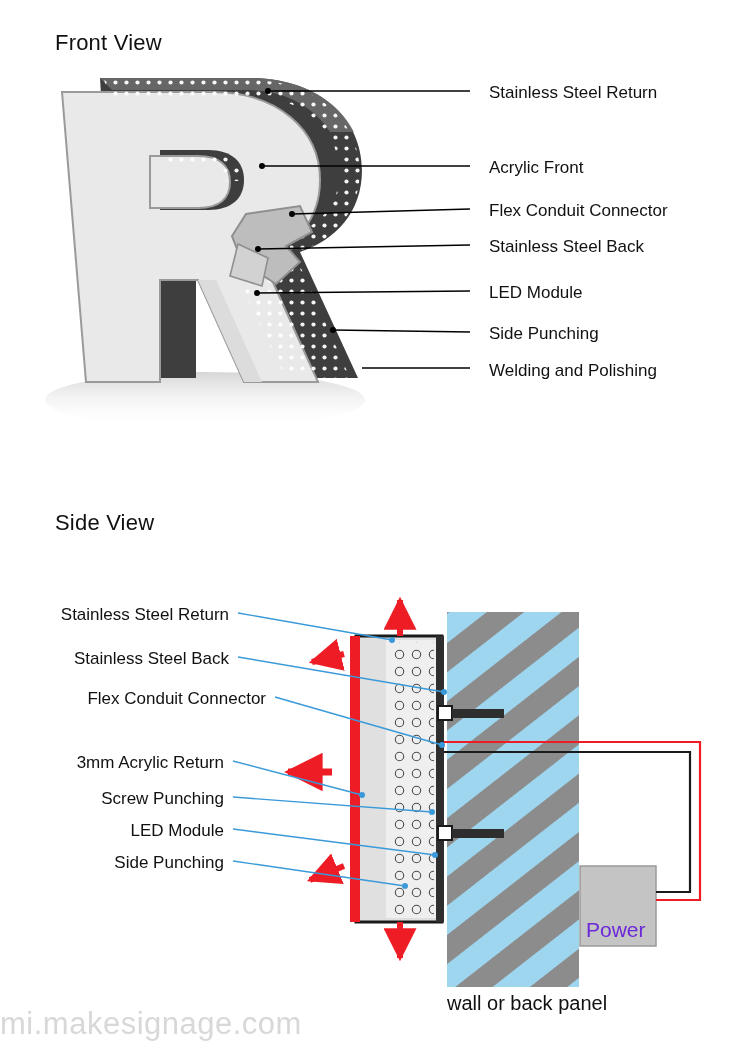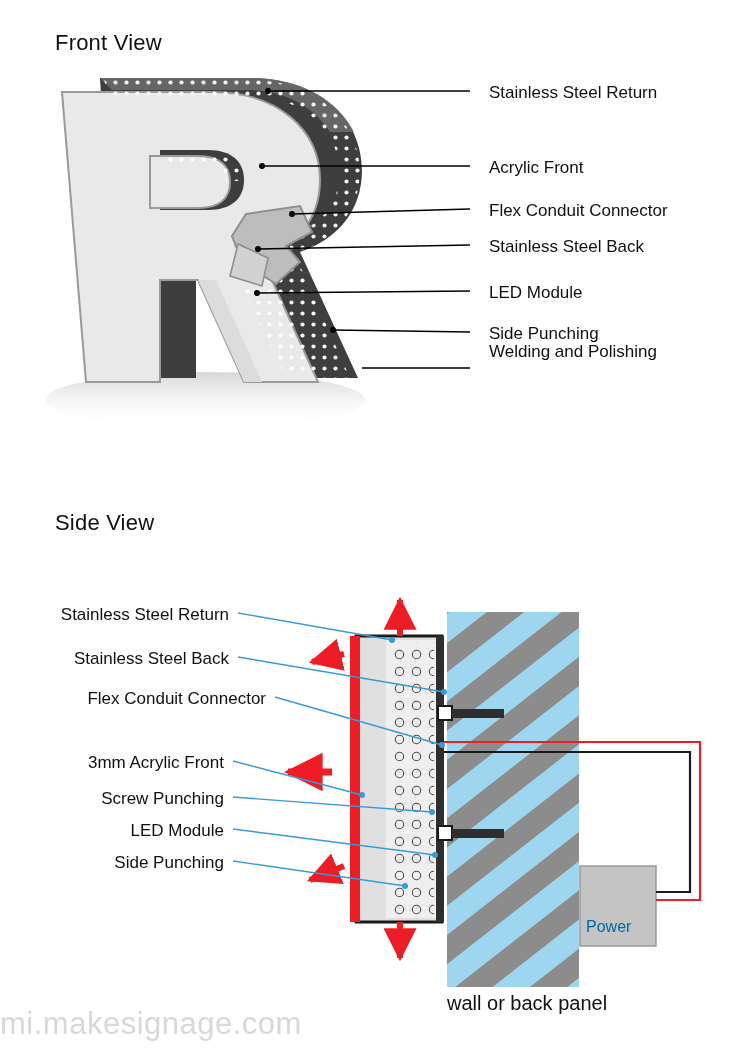--- a/index.html
+++ b/index.html
@@ -73,22 +73,22 @@
     top: 992px;
     font-size: 20px;
     color: #111;
     white-space: nowrap;
   }
 
   #power-label {
     position: absolute;
     left: 586px;
     top: 918px;
-    font-size: 16px;
-    color: #0369a1;
+    font-size: 21px;
+    color: #6d28d9;
     white-space: nowrap;
   }
 </style>
 </head>
 <body>
 
 <div class="page">
 
   <div class="section-title" id="front-view-title">Front View</div>
 
@@ -164,21 +164,21 @@
       <circle cx="333" cy="330" r="3"></circle>
     </g>
   </svg>
 
   <div class="callout right" style="left:489px; top:84px;">Stainless Steel Return</div>
   <div class="callout right" style="left:489px; top:159px;">Acrylic Front</div>
   <div class="callout right" style="left:489px; top:202px;">Flex Conduit Connector</div>
   <div class="callout right" style="left:489px; top:238px;">Stainless Steel Back</div>
   <div class="callout right" style="left:489px; top:284px;">LED Module</div>
   <div class="callout right" style="left:489px; top:325px;">Side Punching</div>
-  <div class="callout right" style="left:489px; top:343px;">Welding and Polishing</div>
+  <div class="callout right" style="left:489px; top:362px;">Welding and Polishing</div>
 
   <div class="section-title" id="side-view-title">Side View</div>
 
   <svg class="layer" id="side-view-art" width="750" height="1064">
     <defs>
       <pattern id="wallStripe" width="46" height="46" patternUnits="userSpaceOnUse" patternTransform="rotate(-38)">
         <rect x="0" y="0" width="46" height="46" fill="#9fd6ef"></rect>
         <rect x="0" y="0" width="46" height="23" fill="#8c8c8c"></rect>
       </pattern>
       <pattern id="sideDots" width="17" height="17" patternUnits="userSpaceOnUse">
@@ -233,21 +233,21 @@
       <circle cx="362" cy="795" r="3"></circle>
       <circle cx="432" cy="812" r="3"></circle>
       <circle cx="435" cy="855" r="3"></circle>
       <circle cx="405" cy="886" r="3"></circle>
     </g>
   </svg>
 
   <div class="callout left" style="left:36px; top:606px; width:193px;">Stainless Steel Return</div>
   <div class="callout left" style="left:36px; top:650px; width:193px;">Stainless Steel Back</div>
   <div class="callout left" style="left:36px; top:690px; width:230px;">Flex Conduit Connector</div>
-  <div class="callout left" style="left:36px; top:754px; width:188px;">3mm Acrylic Front</div>
+  <div class="callout left" style="left:36px; top:754px; width:188px;">3mm Acrylic Return</div>
   <div class="callout left" style="left:36px; top:790px; width:188px;">Screw Punching</div>
   <div class="callout left" style="left:36px; top:822px; width:188px;">LED Module</div>
   <div class="callout left" style="left:36px; top:854px; width:188px;">Side Punching</div>
 
   <div id="power-label">Power</div>
 
   <div id="wall-caption">wall or back panel</div>
 
   <div id="watermark">mi.makesignage.com</div>
 

